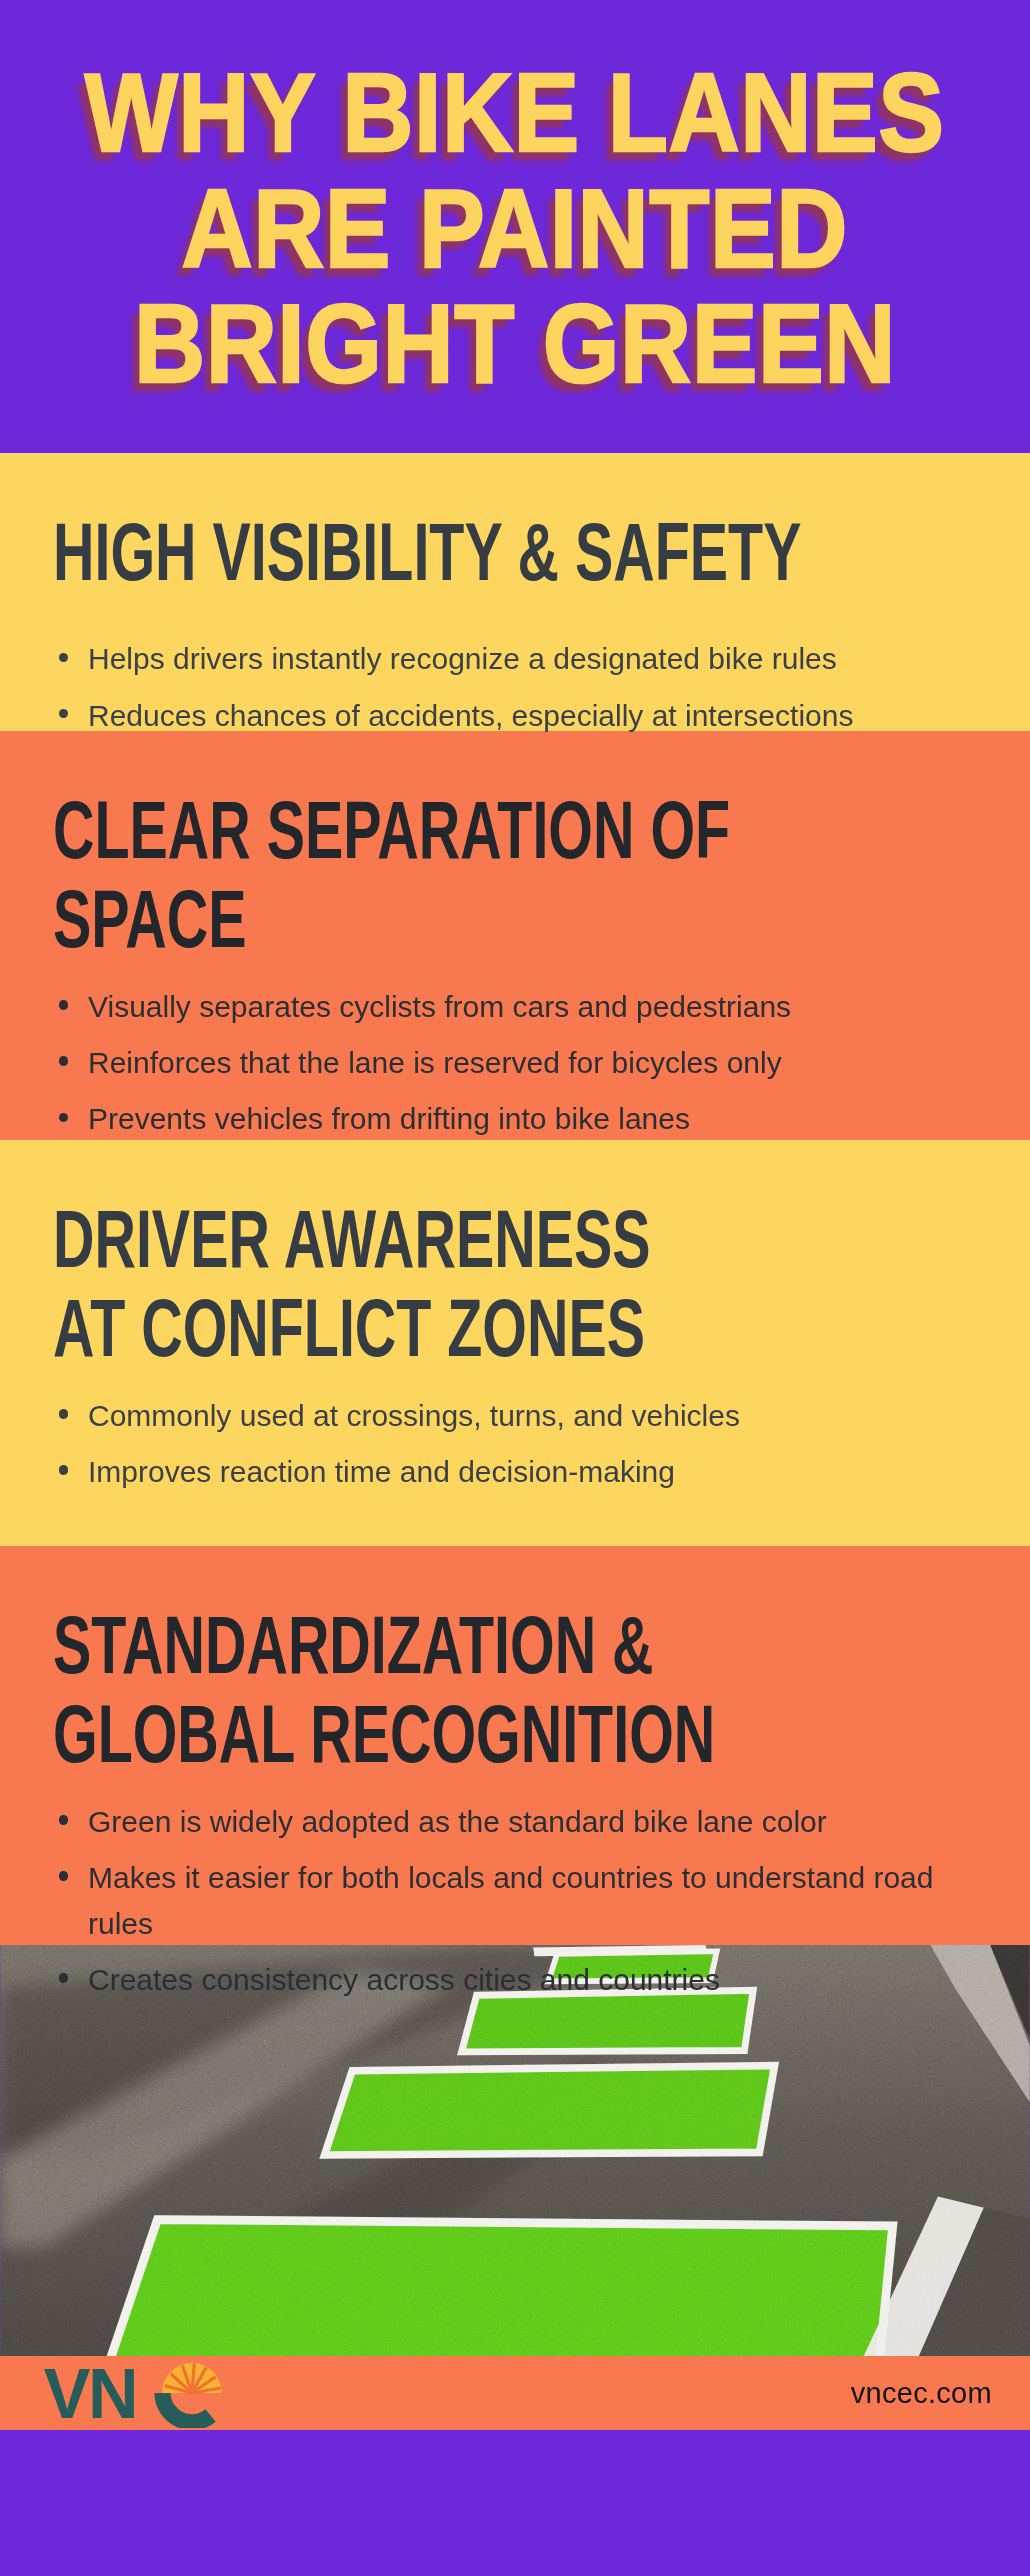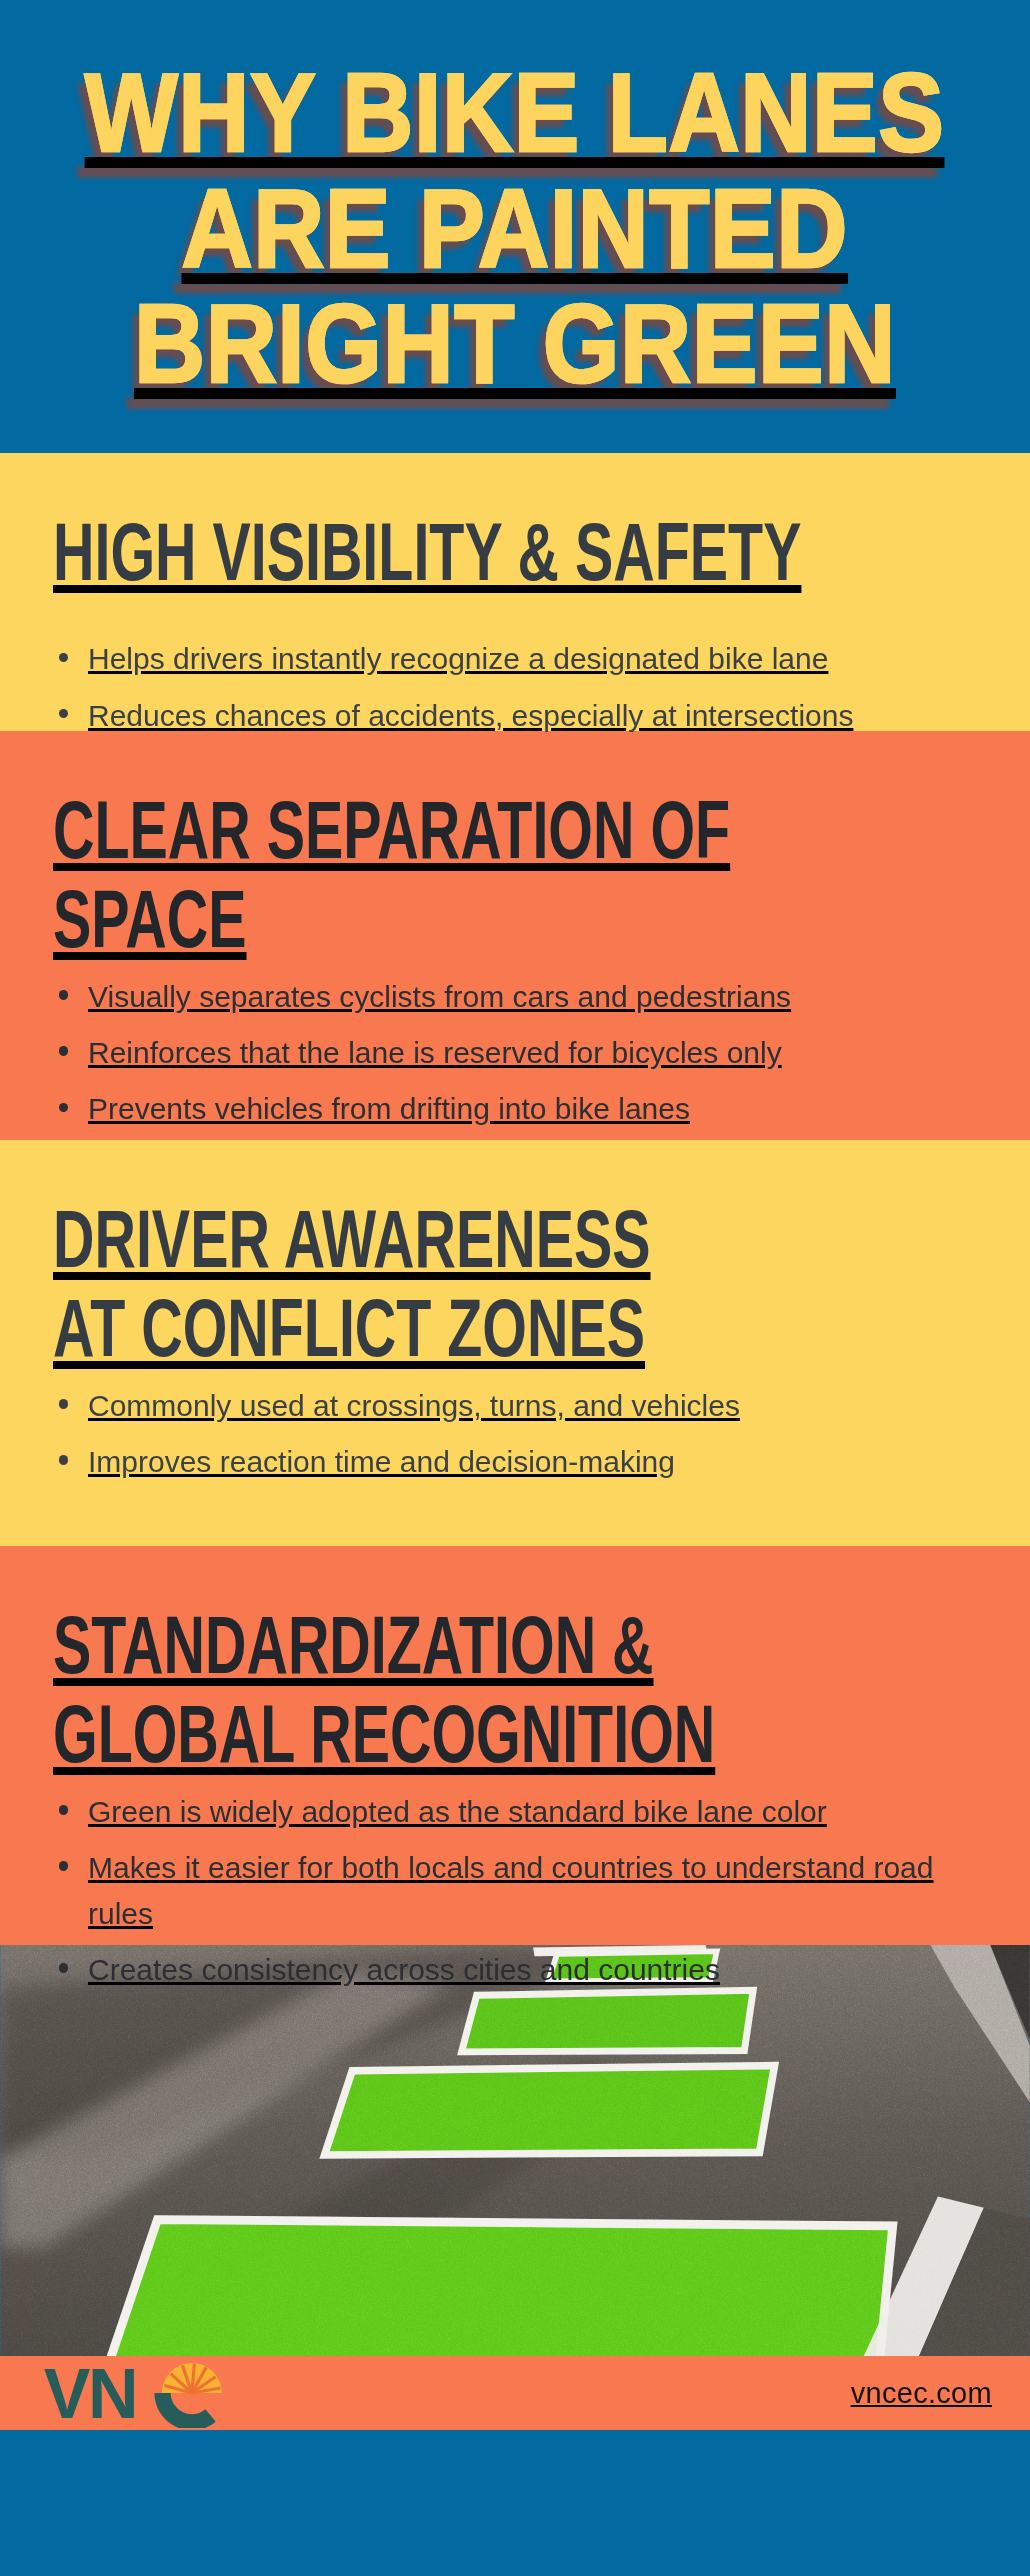--- a/index.html
+++ b/index.html
@@ -1,17 +1,17 @@
 <!DOCTYPE html>
 <html style="font-size:10px"><head>
 <meta charset="utf-8">
 <style>
   html,body{margin:0;padding:0;}
   body{width:1030px;font-family:"Liberation Sans",sans-serif;}
-  .page{position:relative;width:1030px;height:2576px;background:#0369a1;overflow:hidden;text-decoration:underline;}
+  .page{position:relative;width:1030px;height:2576px;background:#6d28d9;overflow:hidden;}
 
   
   .title-sec{height:453px;display:flex;flex-direction:column;align-items:center;justify-content:center;padding-top:3.8px;box-sizing:border-box;}
   .title-line{
     font-size:112px;font-weight:bold;line-height:1.03;color:#FCD45E;
     letter-spacing:0.6px;white-space:nowrap;transform:scaleX(.88);
     -webkit-text-stroke:2.5px #FCD45E;
     text-shadow:-8.2px 9.4px 5.7px rgba(168,58,28,.62);
   }
 
@@ -22,21 +22,21 @@
   .sec-h{margin:0;font-weight:bold;font-size:82px;line-height:1.09;letter-spacing:0;
          transform:scaleX(.70);transform-origin:left top;white-space:nowrap;}
   .yellow .sec-h{color:#363C43;}
   .orange .sec-h{color:#23262B;}
   .sec-1{height:278px;}
   .sec-2{height:409px;}
   .sec-3{height:406px;}
   .sec-4{height:399px;}
   .bullets{list-style:none;margin:0;padding:0;}
   .sec-1 .bullets{margin-top:40px;}
-  .sec-2 .bullets,.sec-3 .bullets,.sec-4 .bullets{margin-top:10px;}
+  .sec-2 .bullets,.sec-3 .bullets,.sec-4 .bullets{margin-top:20px;}
   .bullets li{position:relative;padding-left:35px;font-size:30px;line-height:1.52;margin-bottom:10.7px;}
   .yellow .bullets li{color:#3A4046;}
   .orange .bullets li{color:#2B2F34;}
   .bullets li::before{content:"";position:absolute;left:5.7px;top:16.4px;width:9.4px;height:9.4px;border-radius:50%;background:currentColor;}
 
   
   .photo-wrap{height:411px;line-height:0;}
 
   
   .footer{height:74px;background:#F8794F;display:flex;align-items:center;justify-content:space-between;
@@ -52,21 +52,21 @@
     <div class="title-line">WHY BIKE LANES</div>
     <div class="title-line">ARE PAINTED</div>
     <div class="title-line">BRIGHT GREEN</div>
   </div>
 
   <div class="sec yellow sec-1">
     <h2 class="sec-h">
       <span>HIGH VISIBILITY &amp; SAFETY</span>
     </h2>
     <ul class="bullets">
-      <li>Helps drivers instantly recognize a designated bike lane</li>
+      <li>Helps drivers instantly recognize a designated bike rules</li>
       <li>Reduces chances of accidents, especially at intersections</li>
     </ul>
   </div>
 
   <div class="sec orange sec-2">
     <h2 class="sec-h">
       <span style="display:block">CLEAR SEPARATION OF</span>
       <span style="display:block">SPACE</span>
     </h2>
     <ul class="bullets">

